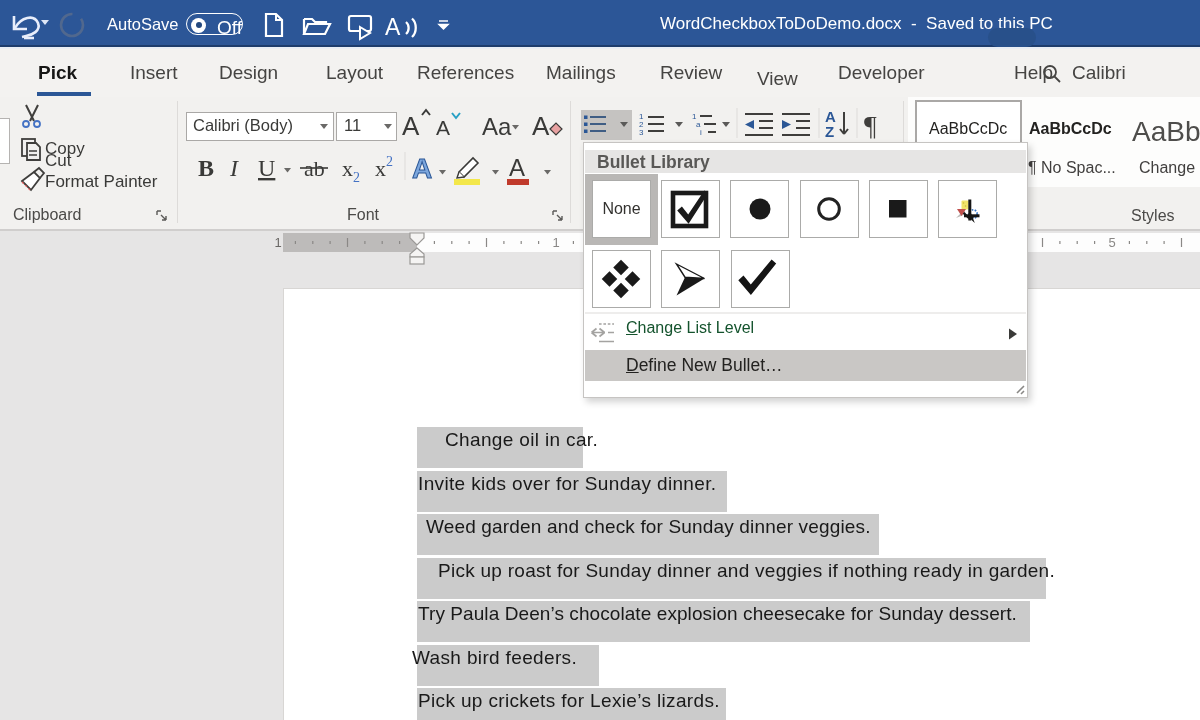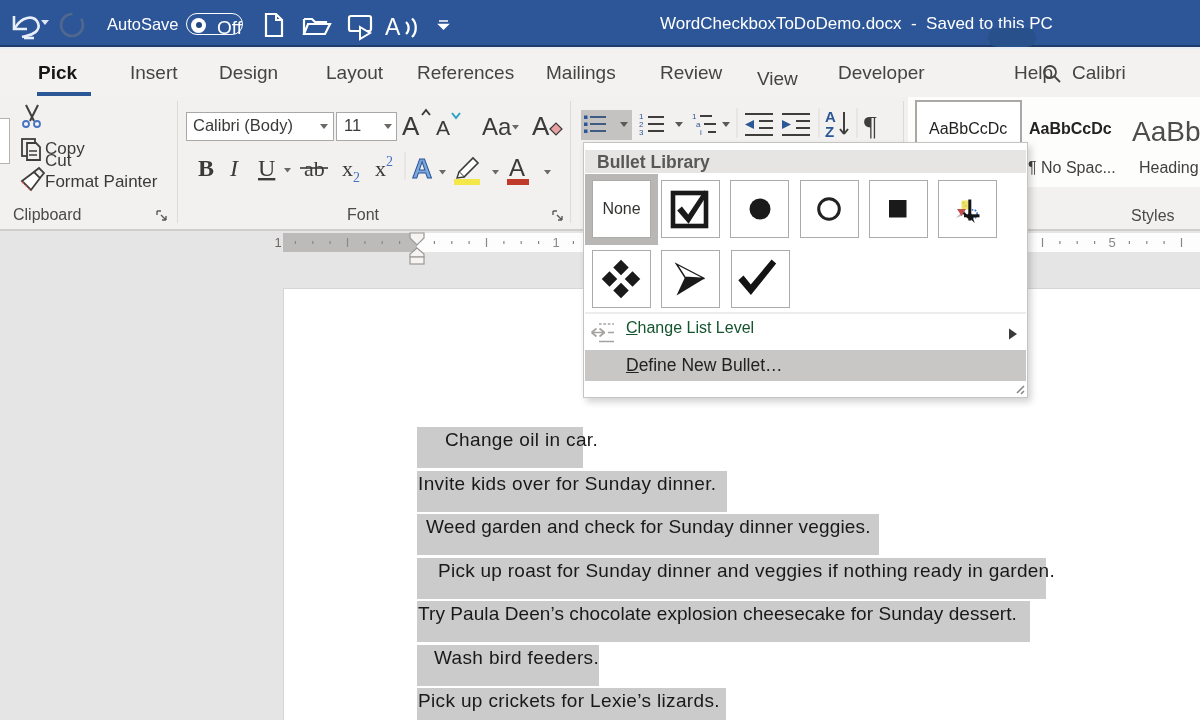--- a/index.html
+++ b/index.html
@@ -219,21 +219,21 @@
 
     <text x="288" y="29" font-size="28" fill="#3f3e3c" font-family="Liberation Serif">¶</text>
   </svg>
 
   <div class="abs" style="left:908px;top:97px;width:292px;height:90px;background:#fdfdfc;"></div>
   <div class="abs" style="left:915px;top:100px;width:103px;height:87px;background:#fff;border:2px solid #aaa8a6;"></div>
   <div class="abs btxt" style="left:929px;top:120px;font-size:16px;color:#232220;">AaBbCcDc</div>
   <div class="abs btxt" style="left:1029px;top:120px;font-size:16px;color:#232220;font-weight:bold;">AaBbCcDc</div>
   <div class="abs btxt" style="left:1132px;top:116px;font-size:28px;color:#4e4d4b;">AaBbC</div>
   <div class="abs btxt" style="left:1028px;top:159px;font-size:16px;color:#413f3e;">¶ No Spac...</div>
-  <div class="abs btxt" style="left:1139px;top:159px;font-size:16px;color:#413f3e;">Heading</div>
+  <div class="abs btxt" style="left:1139px;top:159px;font-size:16px;color:#413f3e;">Change</div>
   <div class="abs rlbl" style="left:1131px;top:207px;">Styles</div>
 
   <svg class="abs" style="left:283px;top:233px;" width="917" height="20" viewBox="0 0 917 20" shape-rendering="crispEdges">
     <rect x="0" y="0" width="917" height="19" fill="#fdfdfd"></rect>
     <rect x="0" y="0" width="134" height="19" fill="#bdbbba"></rect>
   </svg>
   <svg class="abs" style="left:0;top:0;" width="1200" height="270" viewBox="0 0 1200 270">
       <text x="556.0" y="247" font-size="13" fill="#8a8886" text-anchor="middle" font-family="Liberation Sans">1</text>
       <text x="695.0" y="247" font-size="13" fill="#8a8886" text-anchor="middle" font-family="Liberation Sans">2</text>
       <text x="834.0" y="247" font-size="13" fill="#8a8886" text-anchor="middle" font-family="Liberation Sans">3</text>
@@ -300,21 +300,21 @@
       <div class="dtext" style="left:418px;top:429px;padding-left:27px;">Change oil in car.</div>
       <div class="hl" style="left:417px;top:470.5px;width:310px;height:41px;"></div>
       <div class="dtext" style="left:418px;top:472.5px;">Invite kids over for Sunday dinner.</div>
       <div class="hl" style="left:417px;top:514px;width:462px;height:41px;"></div>
       <div class="dtext" style="left:418px;top:516px;letter-spacing:0.16px;margin-left:8px;">Weed garden and check for Sunday dinner veggies.</div>
       <div class="hl" style="left:417px;top:557.5px;width:629px;height:41px;"></div>
       <div class="dtext" style="left:418px;top:559.5px;letter-spacing:0.27px;padding-left:20px;">Pick up roast for Sunday dinner and veggies if nothing ready in garden.</div>
       <div class="hl" style="left:417px;top:601px;width:613px;height:41px;"></div>
       <div class="dtext" style="left:418px;top:603px;letter-spacing:0.08px;">Try Paula Deen’s chocolate explosion cheesecake for Sunday dessert.</div>
       <div class="hl" style="left:417px;top:644.5px;width:182px;height:41px;"></div>
-      <div class="dtext" style="left:434px;top:646.5px;">Wash bird feeders.</div>
+      <div class="dtext" style="left:412px;top:646.5px;">Wash bird feeders.</div>
       <div class="hl" style="left:417px;top:688px;width:309px;height:34px;"></div>
       <div class="dtext" style="left:418px;top:690px;">Pick up crickets for Lexie’s lizards.</div>
     </div>
 
   <div class="abs" id="dd">
     <div id="ddhdr">
         <span>Bullet Library</span>
       </div>
 
     <div style="position:absolute;left:1px;top:31px;width:73px;height:71px;background:#b9b7b5;"></div>

